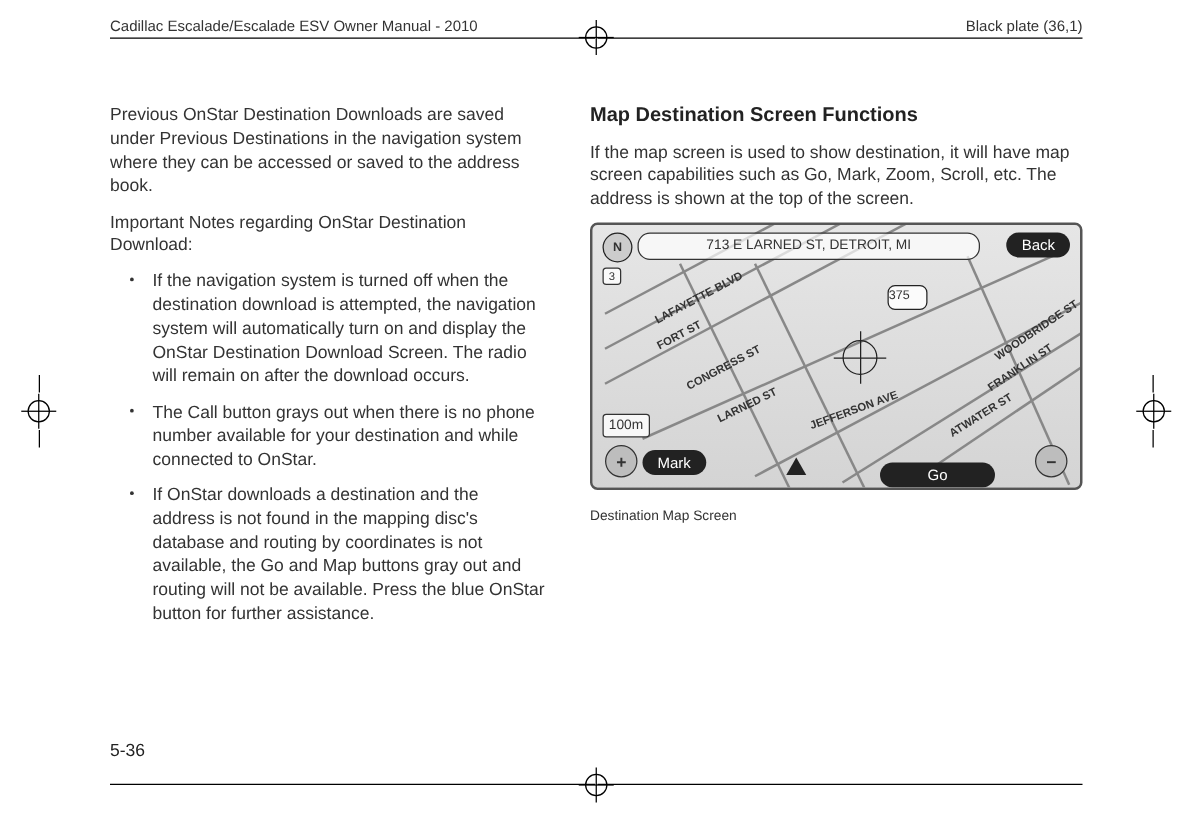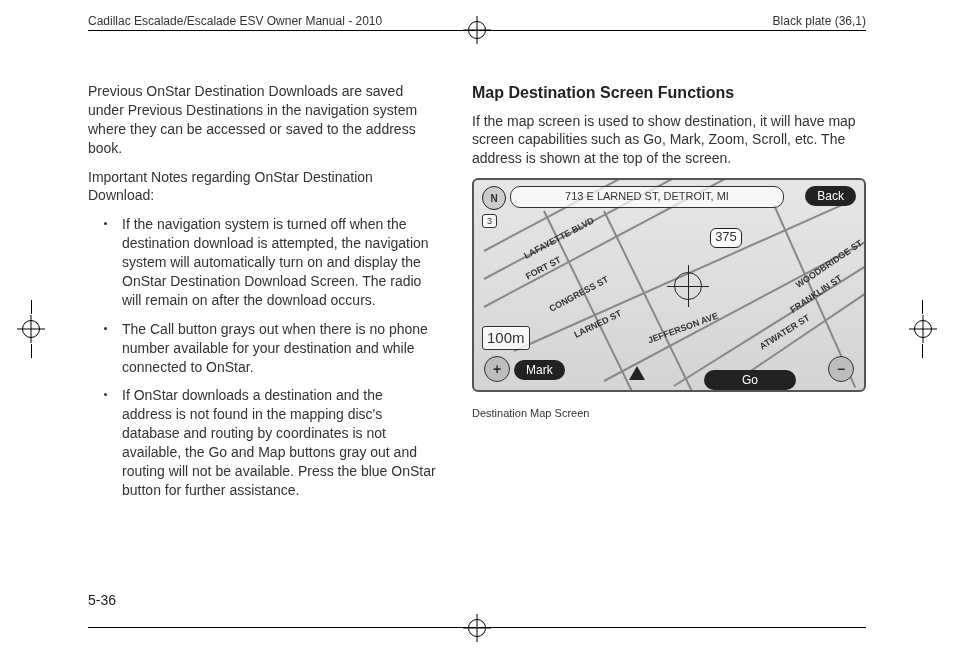--- a/index.html
+++ b/index.html
@@ -29,29 +29,29 @@
   .map-wrap{width:390px;height:210px;border:2px solid #555;border-radius:6px;background:linear-gradient(#e6e6e6,#d4d4d4);position:relative;overflow:hidden;margin-top:6px}
   .map-addr{position:absolute;top:6px;left:36px;right:80px;height:20px;border:1px solid #333;border-radius:10px;background:rgba(255,255,255,.7);font-size:11px;line-height:18px;text-align:center;overflow:hidden;white-space:nowrap}
   .btn{position:absolute;background:#222;color:#fff;font-size:12px;border-radius:12px;padding:2px 12px;line-height:16px}
   .btn.back{top:6px;right:8px}
   .btn.mark{bottom:10px;left:40px}
   .btn.go{bottom:0;right:68px;padding:2px 38px}
   .circ{position:absolute;border:1px solid #333;border-radius:50%;width:24px;height:24px;background:#bdbdbd;display:flex;align-items:center;justify-content:center;font-size:14px;font-weight:bold}
   .circ.plus{bottom:8px;left:10px}
   .circ.minus{bottom:8px;right:10px}
   .north{position:absolute;top:6px;left:8px;width:22px;height:22px;border:1px solid #222;border-radius:50%;background:#ccc;display:flex;align-items:center;justify-content:center;font-weight:bold;font-size:10px}
-  .scalebox{position:absolute;left:8px;bottom:40px;font-size:15px;border:1px solid #333;background:rgba(255,255,255,.8);border-radius:3px;padding:1px 4px}
+  .scalebox{position:absolute;left:8px;bottom:40px;font-size:11px;border:1px solid #333;background:rgba(255,255,255,.8);border-radius:3px;padding:1px 4px}
   .threebox{position:absolute;left:8px;top:34px;font-size:9px;border:1px solid #333;background:rgba(255,255,255,.8);border-radius:3px;padding:0 4px}
   .street{position:absolute;font-size:9px;color:#333;white-space:nowrap;font-weight:bold}
   .roadline{position:absolute;background:#888;height:2px;transform-origin:left center}
   .cursor{position:absolute;width:26px;height:26px;border:1px solid #222;border-radius:50%;left:200px;top:92px}
   .cursor::before,.cursor::after{content:"";position:absolute;background:#222}
   .cursor::before{left:-8px;right:-8px;top:50%;height:1px}
   .cursor::after{top:-8px;bottom:-8px;left:50%;width:1px}
-  .shield{position:absolute;width:30px;height:18px;border:1px solid #222;border-radius:6px;background:rgba(255,255,255,.85);font-size:13px;line-height:16px;text-align:center;left:236px;top:48px}
+  .shield{position:absolute;width:30px;height:18px;border:1px solid #222;border-radius:6px;background:rgba(255,255,255,.85);font-size:10px;line-height:16px;left:236px;top:48px}
   .vehicle{position:absolute;bottom:10px;left:155px;width:0;height:0;border-left:8px solid transparent;border-right:8px solid transparent;border-bottom:14px solid #222}
 </style>
 </head>
 <body>
 <div class="page">
 
 <div class="reg-h" style="left:88px;right:478px;top:30px"></div>
 <div class="reg-h" style="left:478px;right:88px;top:30px"></div>
 <div class="reg-circle" style="left:468px;top:21px"></div>
 

